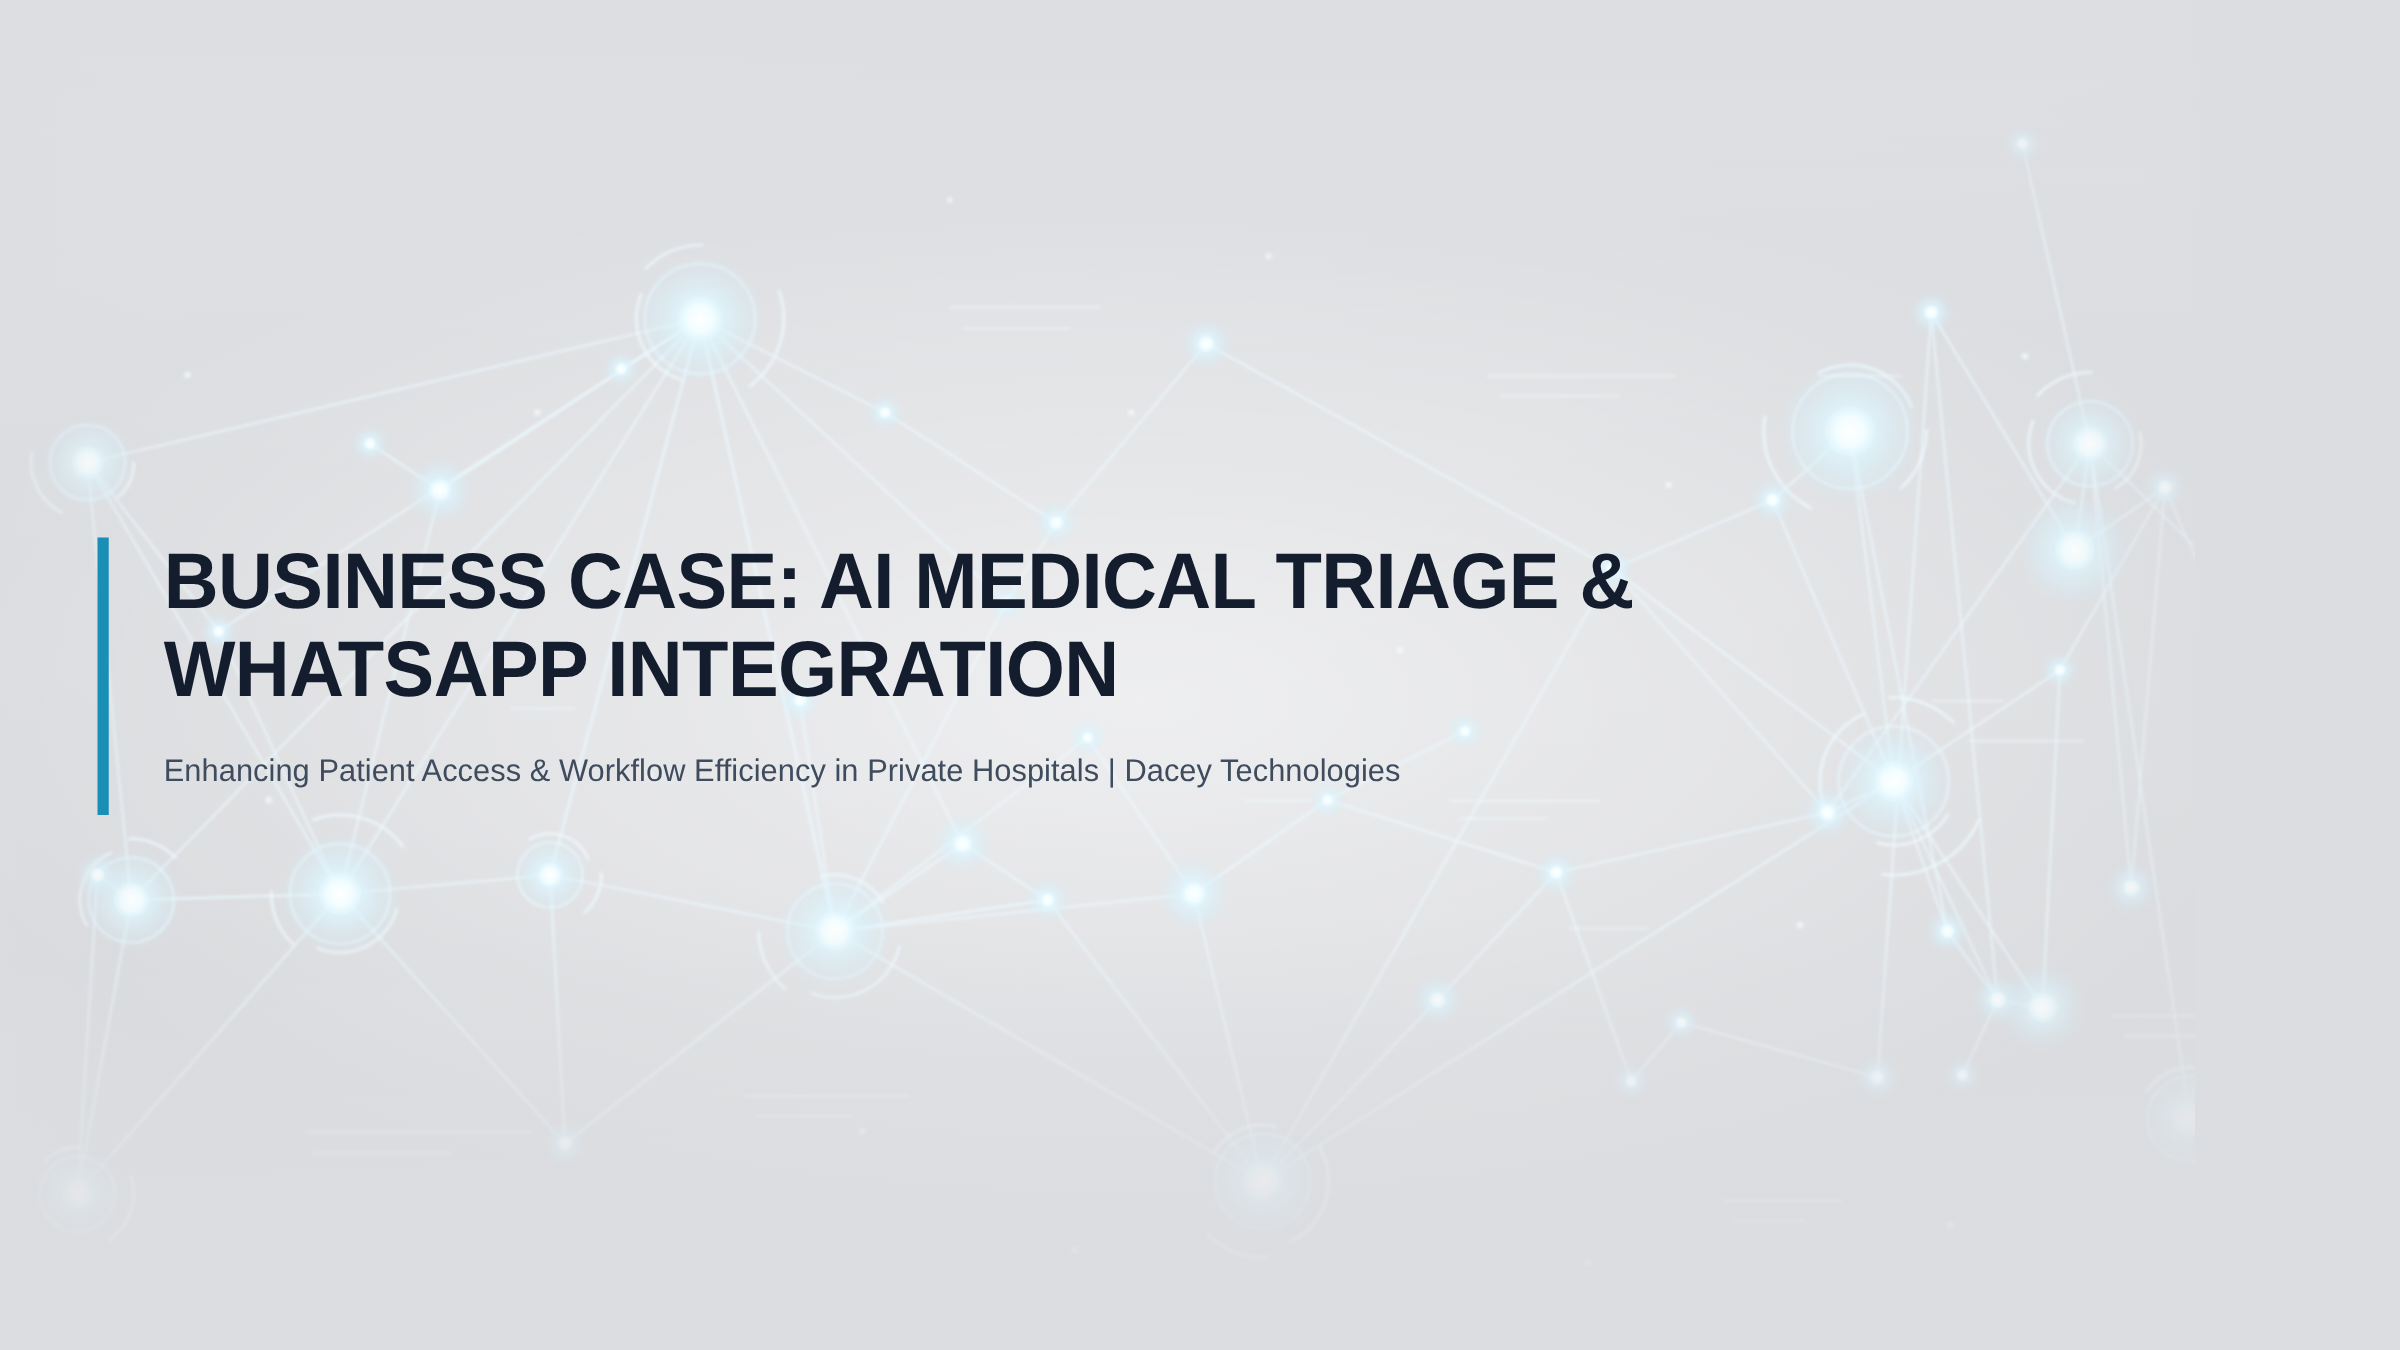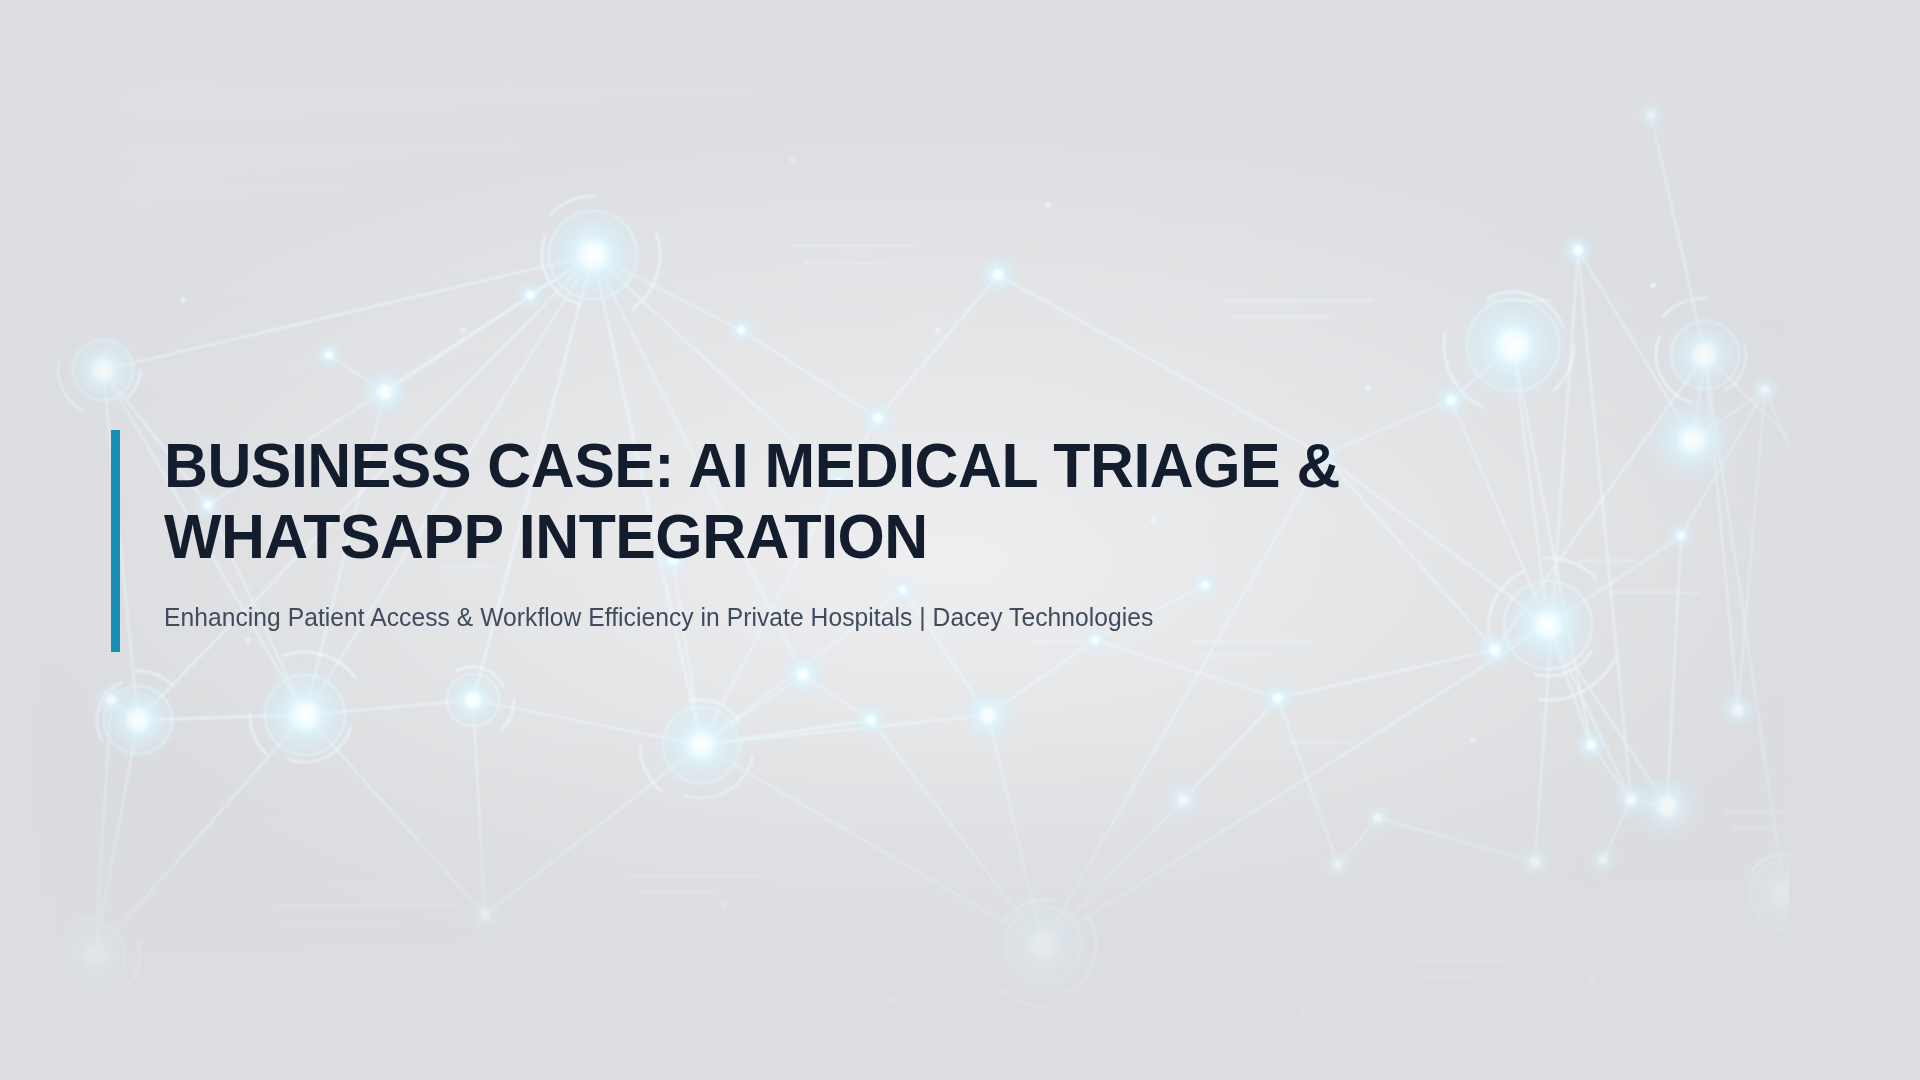--- a/index.html
+++ b/index.html
@@ -16,21 +16,20 @@
   }
 
   #slide {
     position: relative;
     width: 1756px;
     height: 1080px;
     background:
       radial-gradient(ellipse 1400px 600px at 52% 52%, rgba(255,255,255,0.55) 0%, rgba(255,255,255,0.0) 72%),
       linear-gradient(177deg, #e0e1e4 0%, #dbdcdf 38%, #d9dadd 66%, #dcdde0 100%);
     overflow: hidden;
-    margin-left: 33px;
   }
 
   
   #net-canvas {
     position: absolute;
     inset: 0;
     width: 1920px;
     height: 1080px;
     pointer-events: none;
   }

